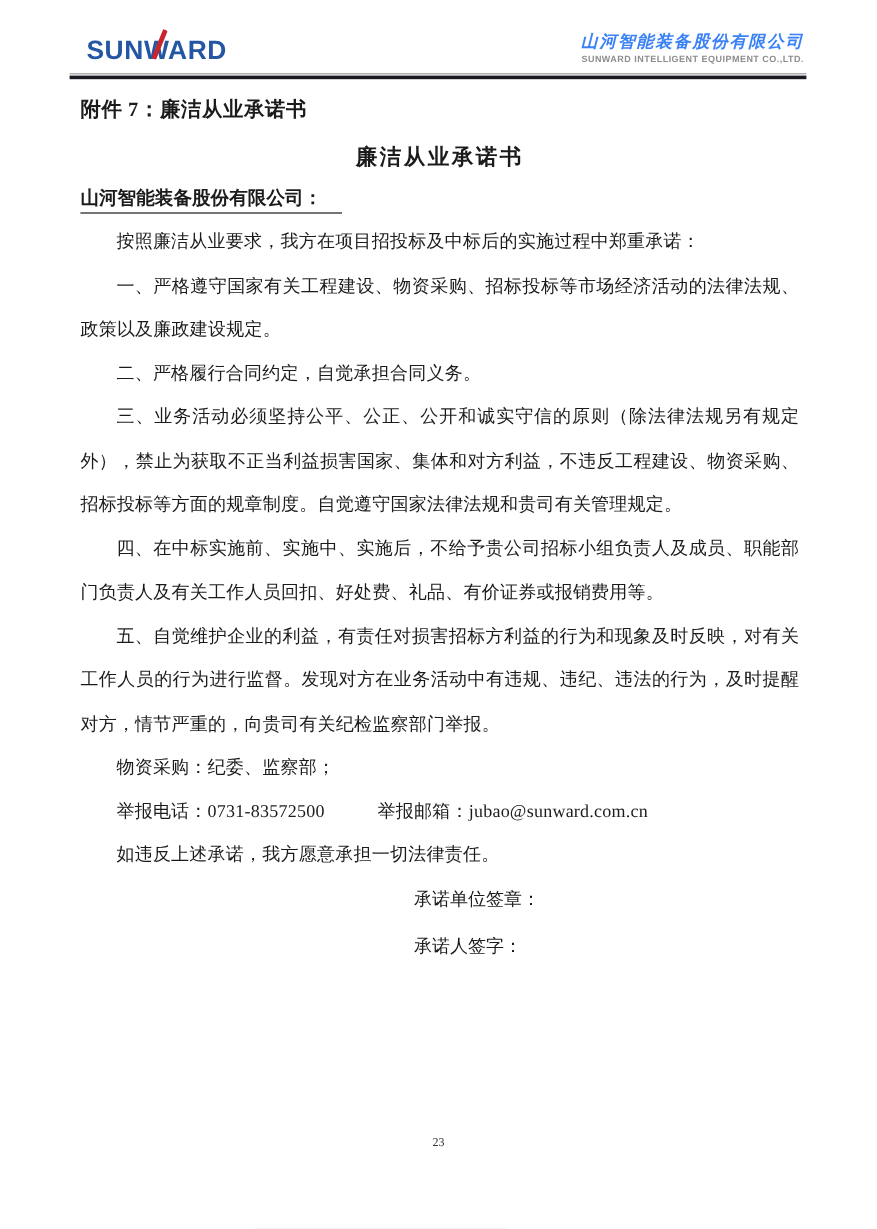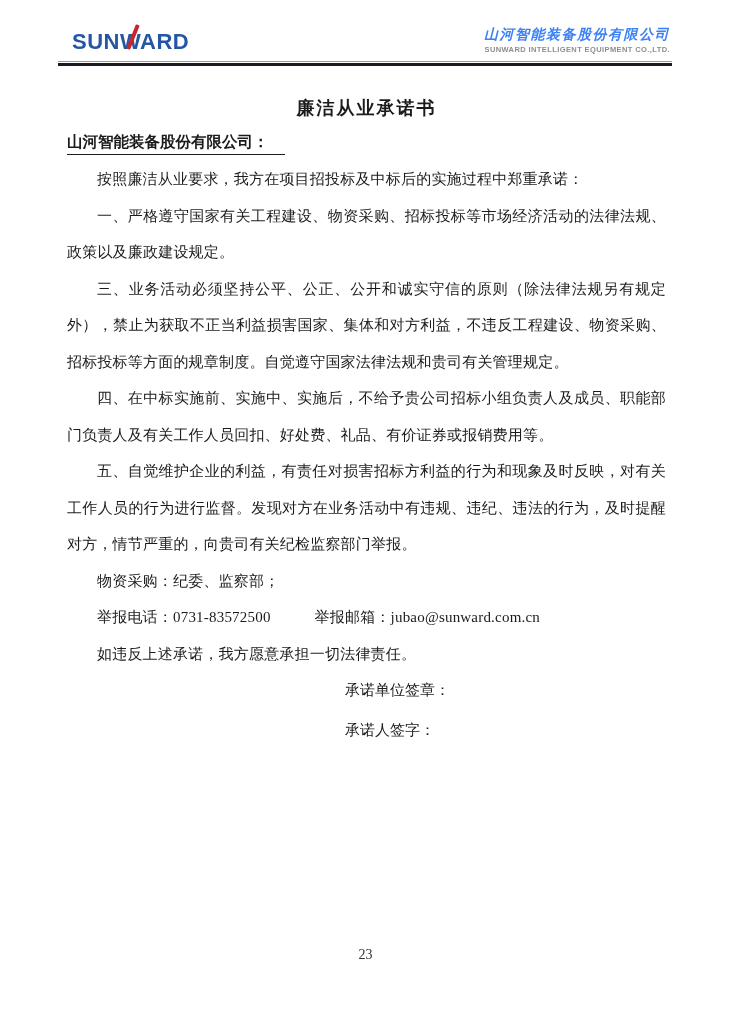--- a/index.html
+++ b/index.html
@@ -51,21 +51,21 @@
     letter-spacing:0.2px;
   }
   .intro { margin-top:6px; }
   .sign-line { line-height:36.5px; margin-left:278px; }
   .sign-person { margin-top:3px; }
   .date-line { line-height:30px; margin-left:393px; letter-spacing:1px; }
 
   
   .footer {
     position:absolute; top:947px; left:0; width:731px;
-    text-align:center; font-size:14px; color:#333;
+    text-align:center; font-size:10px; color:#333;
     font-family:"Liberation Serif","DejaVu Serif",serif;
   }
 </style>
 </head>
 <body>
 
 <div class="page">
 
   <div class="header">
     <div class="header-row">
@@ -77,30 +77,32 @@
         <div class="company-cn">山河智能装备股份有限公司</div>
         <div class="company-en">SUNWARD INTELLIGENT EQUIPMENT CO.,LTD.</div>
       </div>
     </div>
     <div class="rule-thin"></div>
     <div class="rule-thick"></div>
   </div>
 
   <div class="content">
 
+    <div class="attachment-heading">附件 7：廉洁从业承诺书</div>
 
     <div class="doc-title">廉洁从业承诺书</div>
 
     <div class="salutation">
       <span>山河智能装备股份有限公司：</span>
     </div>
 
     <p class="body-line intro">按照廉洁从业要求，我方在项目招投标及中标后的实施过程中郑重承诺：</p>
 
     <p class="body-line">一、严格遵守国家有关工程建设、物资采购、招标投标等市场经济活动的法律法规、政策以及廉政建设规定。</p>
+    <p class="body-line">二、严格履行合同约定，自觉承担合同义务。</p>
     <p class="body-line">三、业务活动必须坚持公平、公正、公开和诚实守信的原则（除法律法规另有规定外），禁止为获取不正当利益损害国家、集体和对方利益，不违反工程建设、物资采购、招标投标等方面的规章制度。自觉遵守国家法律法规和贵司有关管理规定。</p>
     <p class="body-line">四、在中标实施前、实施中、实施后，不给予贵公司招标小组负责人及成员、职能部门负责人及有关工作人员回扣、好处费、礼品、有价证券或报销费用等。</p>
     <p class="body-line">五、自觉维护企业的利益，有责任对损害招标方利益的行为和现象及时反映，对有关工作人员的行为进行监督。发现对方在业务活动中有违规、违纪、违法的行为，及时提醒对方，情节严重的，向贵司有关纪检监察部门举报。</p>
 
     <p class="body-line">物资采购：纪委、监察部；</p>
 
     <p class="body-line">
       <span>举报电话：0731-83572500</span>
       <span style="margin-left:40px;">举报邮箱：jubao@sunward.com.cn</span>
     </p>

